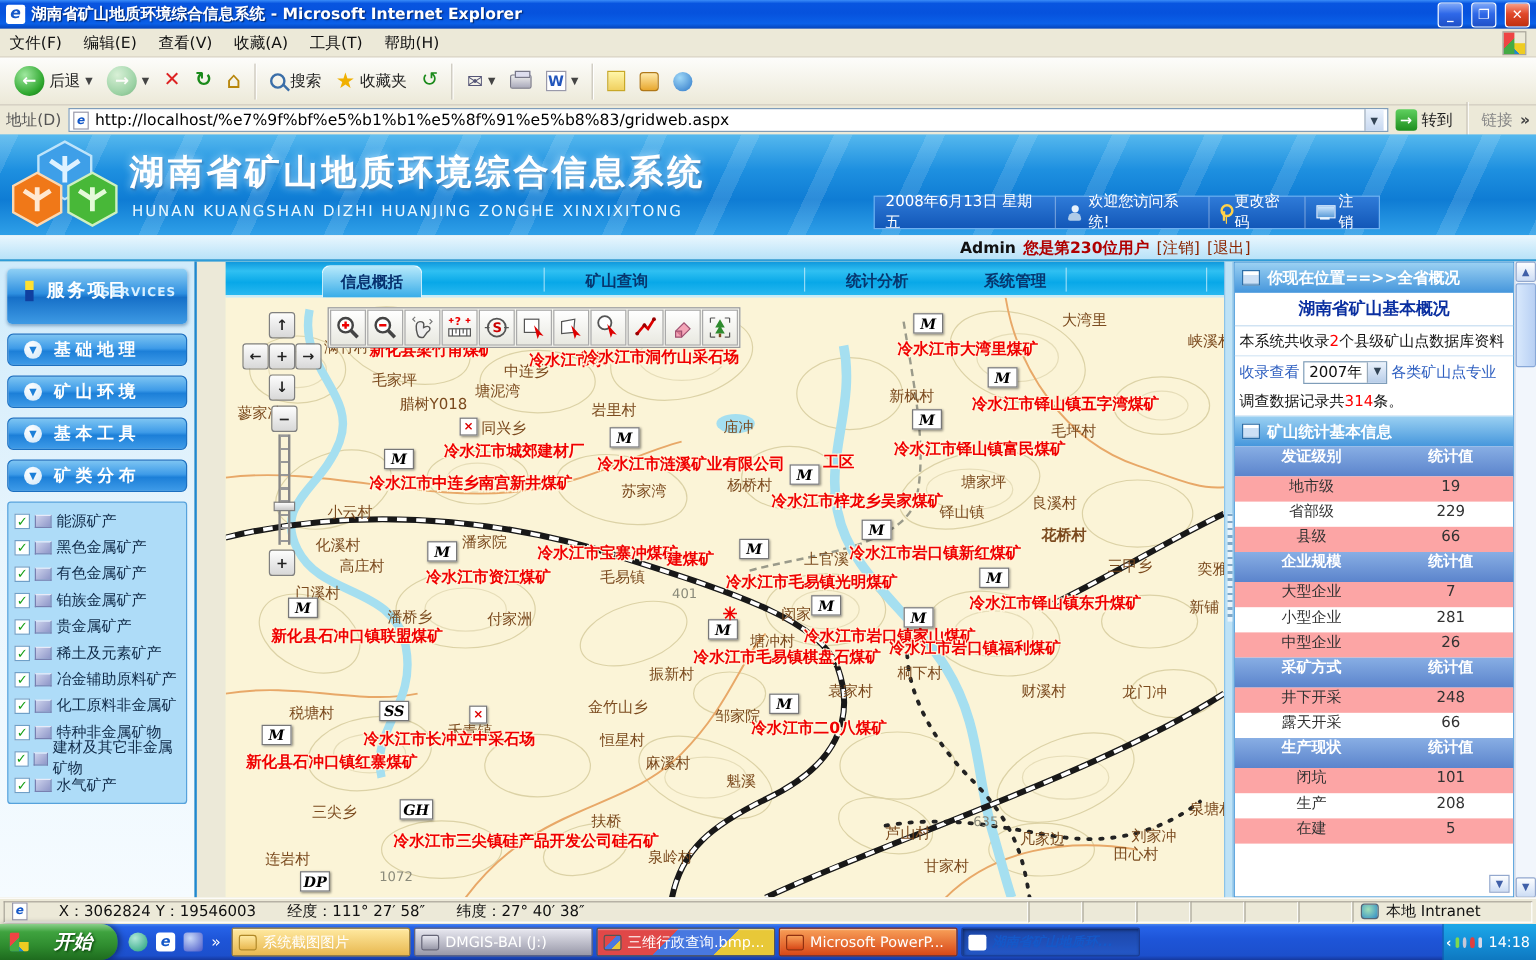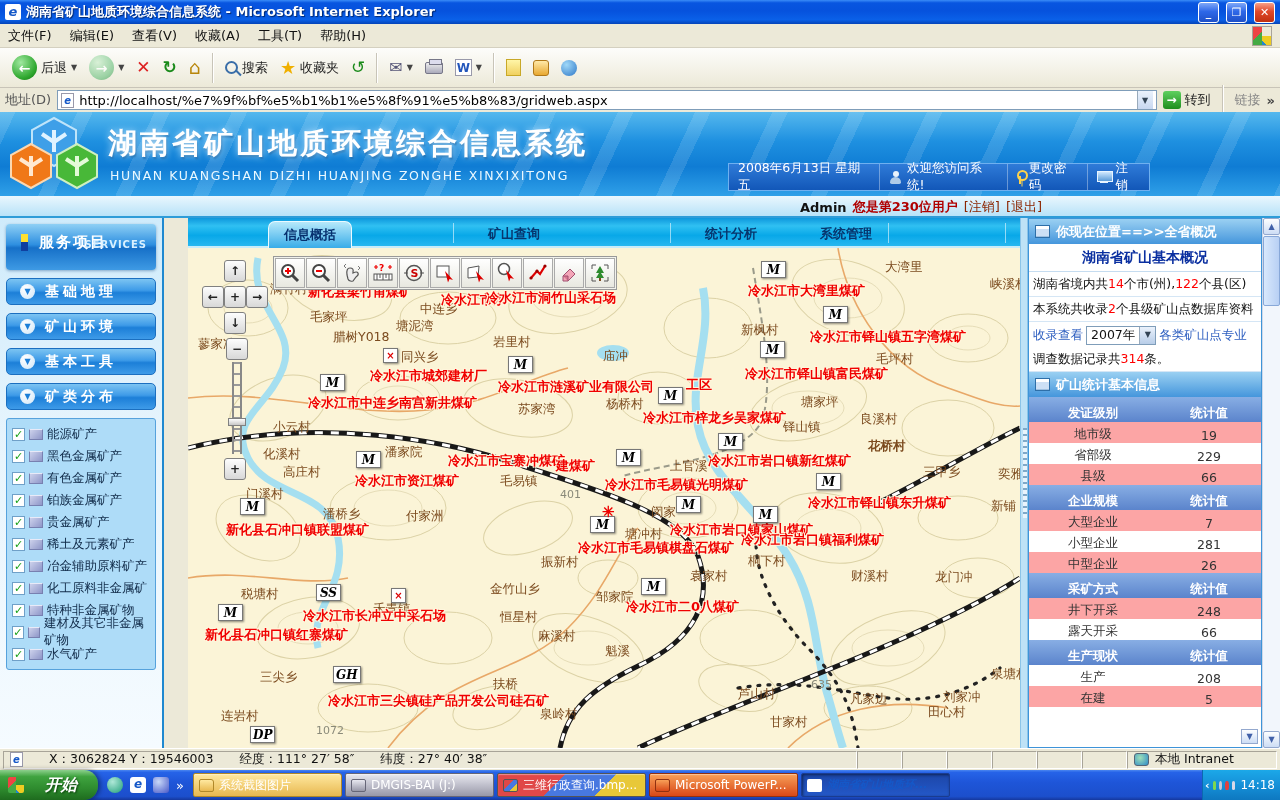--- a/index.html
+++ b/index.html
@@ -109,21 +109,21 @@
 .phead{height:25px;background:linear-gradient(#9AD0F2,#4596DC);color:#fff;font-size:13px;font-weight:bold;display:flex;align-items:center;padding-left:6px;gap:6px}
 .ph-icon{width:15px;height:13px;background:linear-gradient(#fff 0 3px,#CDE0F5 3px),#fff;border:1px solid #2E6FA8;box-shadow:inset 0 -1px 0 #9FC0E0}
 .ptitle{height:28px;color:#0A2FA0;font-weight:bold;font-size:14px;display:flex;align-items:center;justify-content:center;border-bottom:1px solid #C5DCF0}
 .pline{min-height:25px;color:#111;display:flex;align-items:center;padding:1px 4px;border-bottom:1px solid #D5E6F5;flex-wrap:wrap;line-height:1.45}
 .pline.nb{border-bottom:none;padding-bottom:0}
 .rednum{color:#F00}
 .bluetext{color:#2E5FC0}
 .selbox{display:inline-flex;align-items:center;height:19px;border:1px solid #7F9DB9;background:#fff;margin:0 3px}
 .selbox .seltxt{padding:0 4px;min-width:52px}
 .selbox .selarr{width:16px;height:17px;background:linear-gradient(#EAF2FC,#B8CDE8);border-left:1px solid #9AB;font-size:8px;color:#345;display:flex;align-items:center;justify-content:center}
-.trow{display:flex;height:21px;align-items:flex-end;text-align:center;color:#333}
+.trow{display:flex;height:21px;align-items:flex-start;text-align:center;color:#333}
 .trow .ca{width:128px}
 .trow .cbv{flex:1}
 .trow.head{height:25px;background:linear-gradient(#88AEE4,#5B84CC);color:#fff;font-weight:bold}
 .trow.odd{background:#fca5a5}
 .pfoot{position:absolute;right:3px;bottom:3px;width:17px;height:15px;background:linear-gradient(#FDFEFF,#CDDDF5);border:1px solid #93A8CE;color:#4060A8;font-size:8px;display:flex;align-items:center;justify-content:center}
 
 .vscroll{position:absolute;left:1262px;top:218px;width:18px;height:530px;background:#F2F6FC;border-left:1px solid #D0D8E8}
 .sarr{position:absolute;left:0;width:17px;height:17px;background:linear-gradient(#FDFEFF,#CDDDF5);border:1px solid #93A8CE;border-radius:2px;color:#4060A8;font-size:8px;display:flex;align-items:center;justify-content:center}
 .sthumb{position:absolute;left:0;top:18px;width:17px;height:70px;background:linear-gradient(90deg,#D8E8FC,#B8D0F4);border:1px solid #88A8D8;border-radius:2px}
 
@@ -682,27 +682,20 @@
     <span class="split-handle"></span>
   </div>
 
 <div class="panel">
   <div class="phead">
     <span class="ph-icon"></span>
     <span>你现在位置==&gt;&gt;全省概况</span>
   </div>
   <div class="ptitle">湖南省矿山基本概况</div>
   <div class="pline">
-    <span>湖南省境内共</span>
-      <span class="rednum">14</span>
-      <span>个市(州), </span>
-      <span class="rednum">122</span>
-      <span>个县(区)</span>
-  </div>
-  <div class="pline">
     <span>本系统共收录</span>
       <span class="rednum">2</span>
       <span>个县级矿山点数据库资料</span>
   </div>
   <div class="pline nb">
     <span class="bluetext">收录查看</span>
     <span class="selbox">
         <span class="seltxt">2007年</span>
         <span class="selarr">▼</span>
       </span>
@@ -772,20 +765,24 @@
       <div class="trow even">
         <span class="ca">露天开采</span>
         <span class="cbv">66</span>
       </div>
 
       <div class="trow head">
         <span class="ca">生产现状</span>
         <span class="cbv">统计值</span>
       </div>
 
+      <div class="trow odd">
+        <span class="ca">闭坑</span>
+        <span class="cbv">101</span>
+      </div>
 
       <div class="trow even">
         <span class="ca">生产</span>
         <span class="cbv">208</span>
       </div>
 
       <div class="trow odd">
         <span class="ca">在建</span>
         <span class="cbv">5</span>
       </div>

